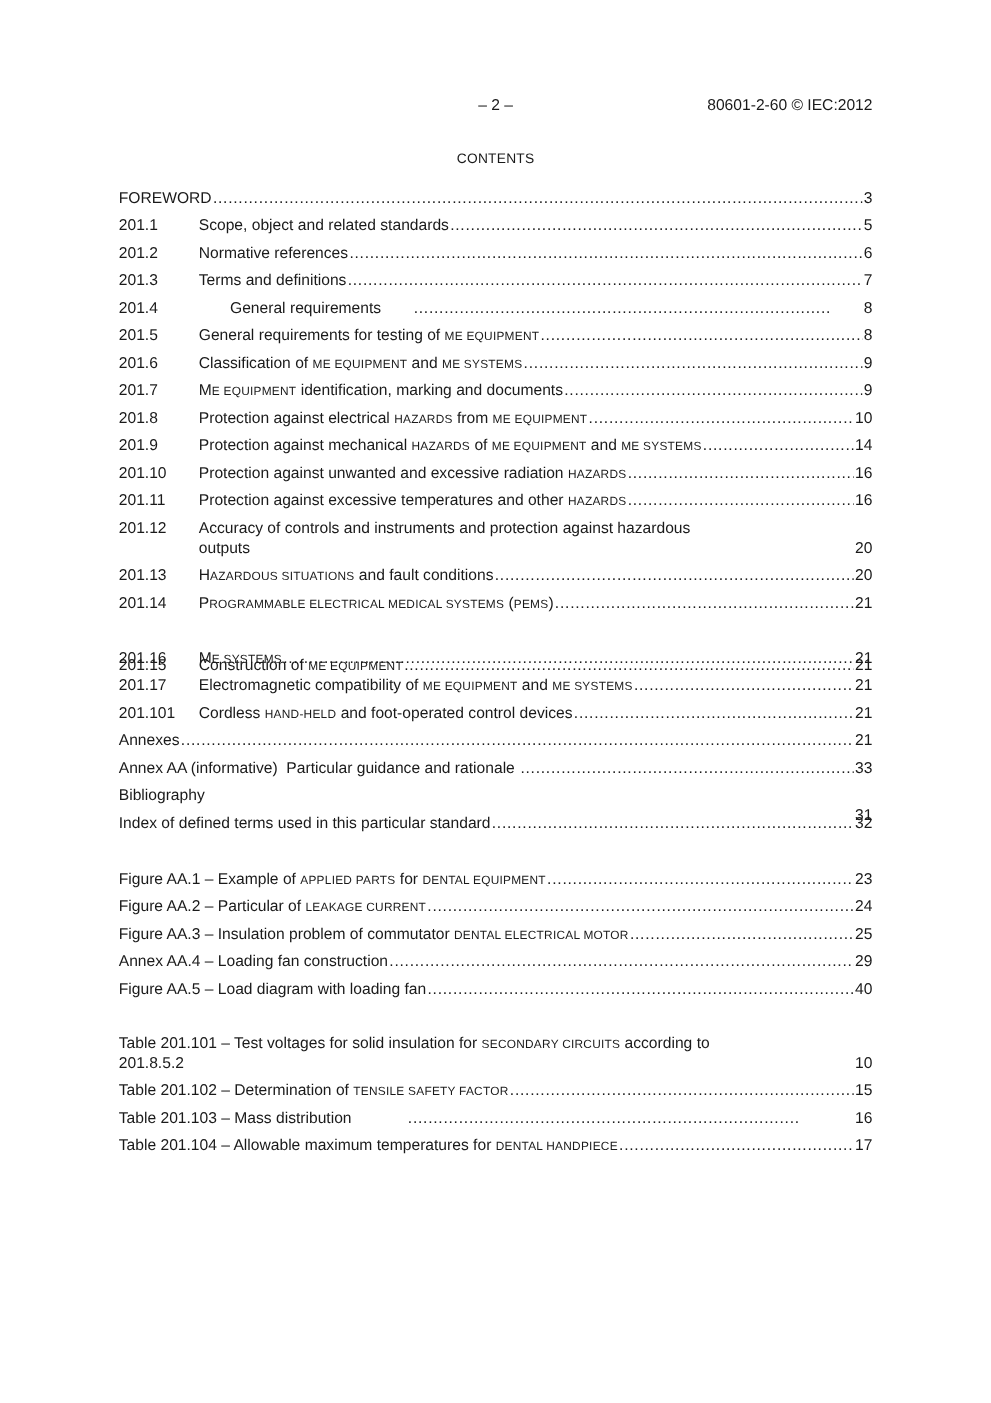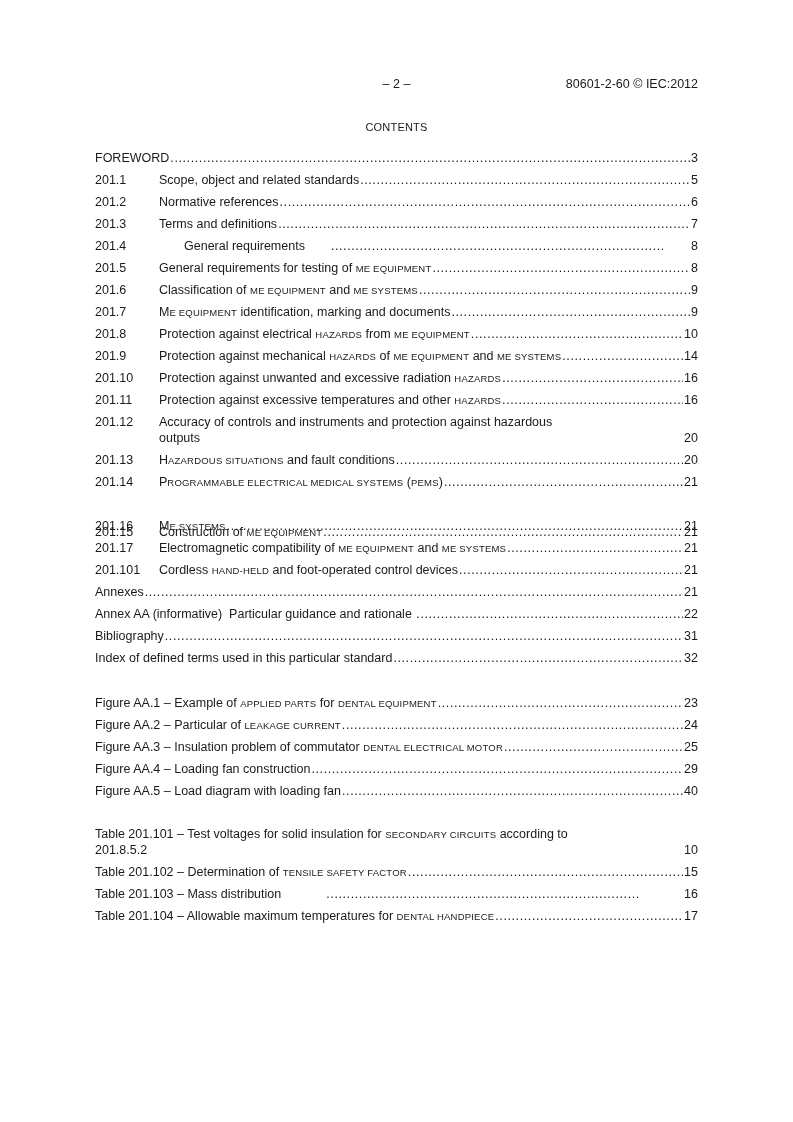--- a/index.html
+++ b/index.html
@@ -176,23 +176,23 @@
   </div>
 
   <div class="row" style="top:584px;">
     <span class="text">Annexes </span>
     <span class="dots"></span>
     <span class="page">21</span>
   </div>
   <div class="row" style="top:606px;">
     <span class="text" style="white-space:pre;">Annex AA (informative)  Particular guidance and rationale </span>
     <span class="dots"></span>
-    <span class="page">22</span>
-  </div>
-  <div class="row" style="top:628px;">
+    <span class="page">33</span>
+  </div>
+  <div class="row" style="top:628px;flex-direction:column;">
     <span class="text">Bibliography</span>
     <span class="dots"></span>
     <span class="page">31</span>
   </div>
   <div class="row" style="top:650px;">
     <span class="text">Index of defined terms used in this particular standard</span>
     <span class="dots"></span>
     <span class="page">32</span>
   </div>
 
@@ -205,21 +205,21 @@
     <span class="text"><span>Figure AA.2 – Particular of </span><span class="sc">LEAKAGE CURRENT</span><span> </span></span>
     <span class="dots"></span>
     <span class="page">24</span>
   </div>
   <div class="row" style="top:739px;">
     <span class="text"><span>Figure AA.3 – Insulation problem of commutator </span><span class="sc">DENTAL ELECTRICAL MOTOR</span></span>
     <span class="dots"></span>
     <span class="page">25</span>
   </div>
   <div class="row" style="top:761px;">
-    <span class="text"><span>Figure AA.4 – Loading fan construction</span></span>
+    <span class="text"><span>Annex AA.4 – Loading fan construction</span></span>
     <span class="dots"></span>
     <span class="page">29</span>
   </div>
   <div class="row" style="top:783px;">
     <span class="text"><span>Figure AA.5 – Load diagram with loading fan </span></span>
     <span class="dots"></span>
     <span class="page">40</span>
   </div>
 
   <div class="row2" style="top:826px;">

